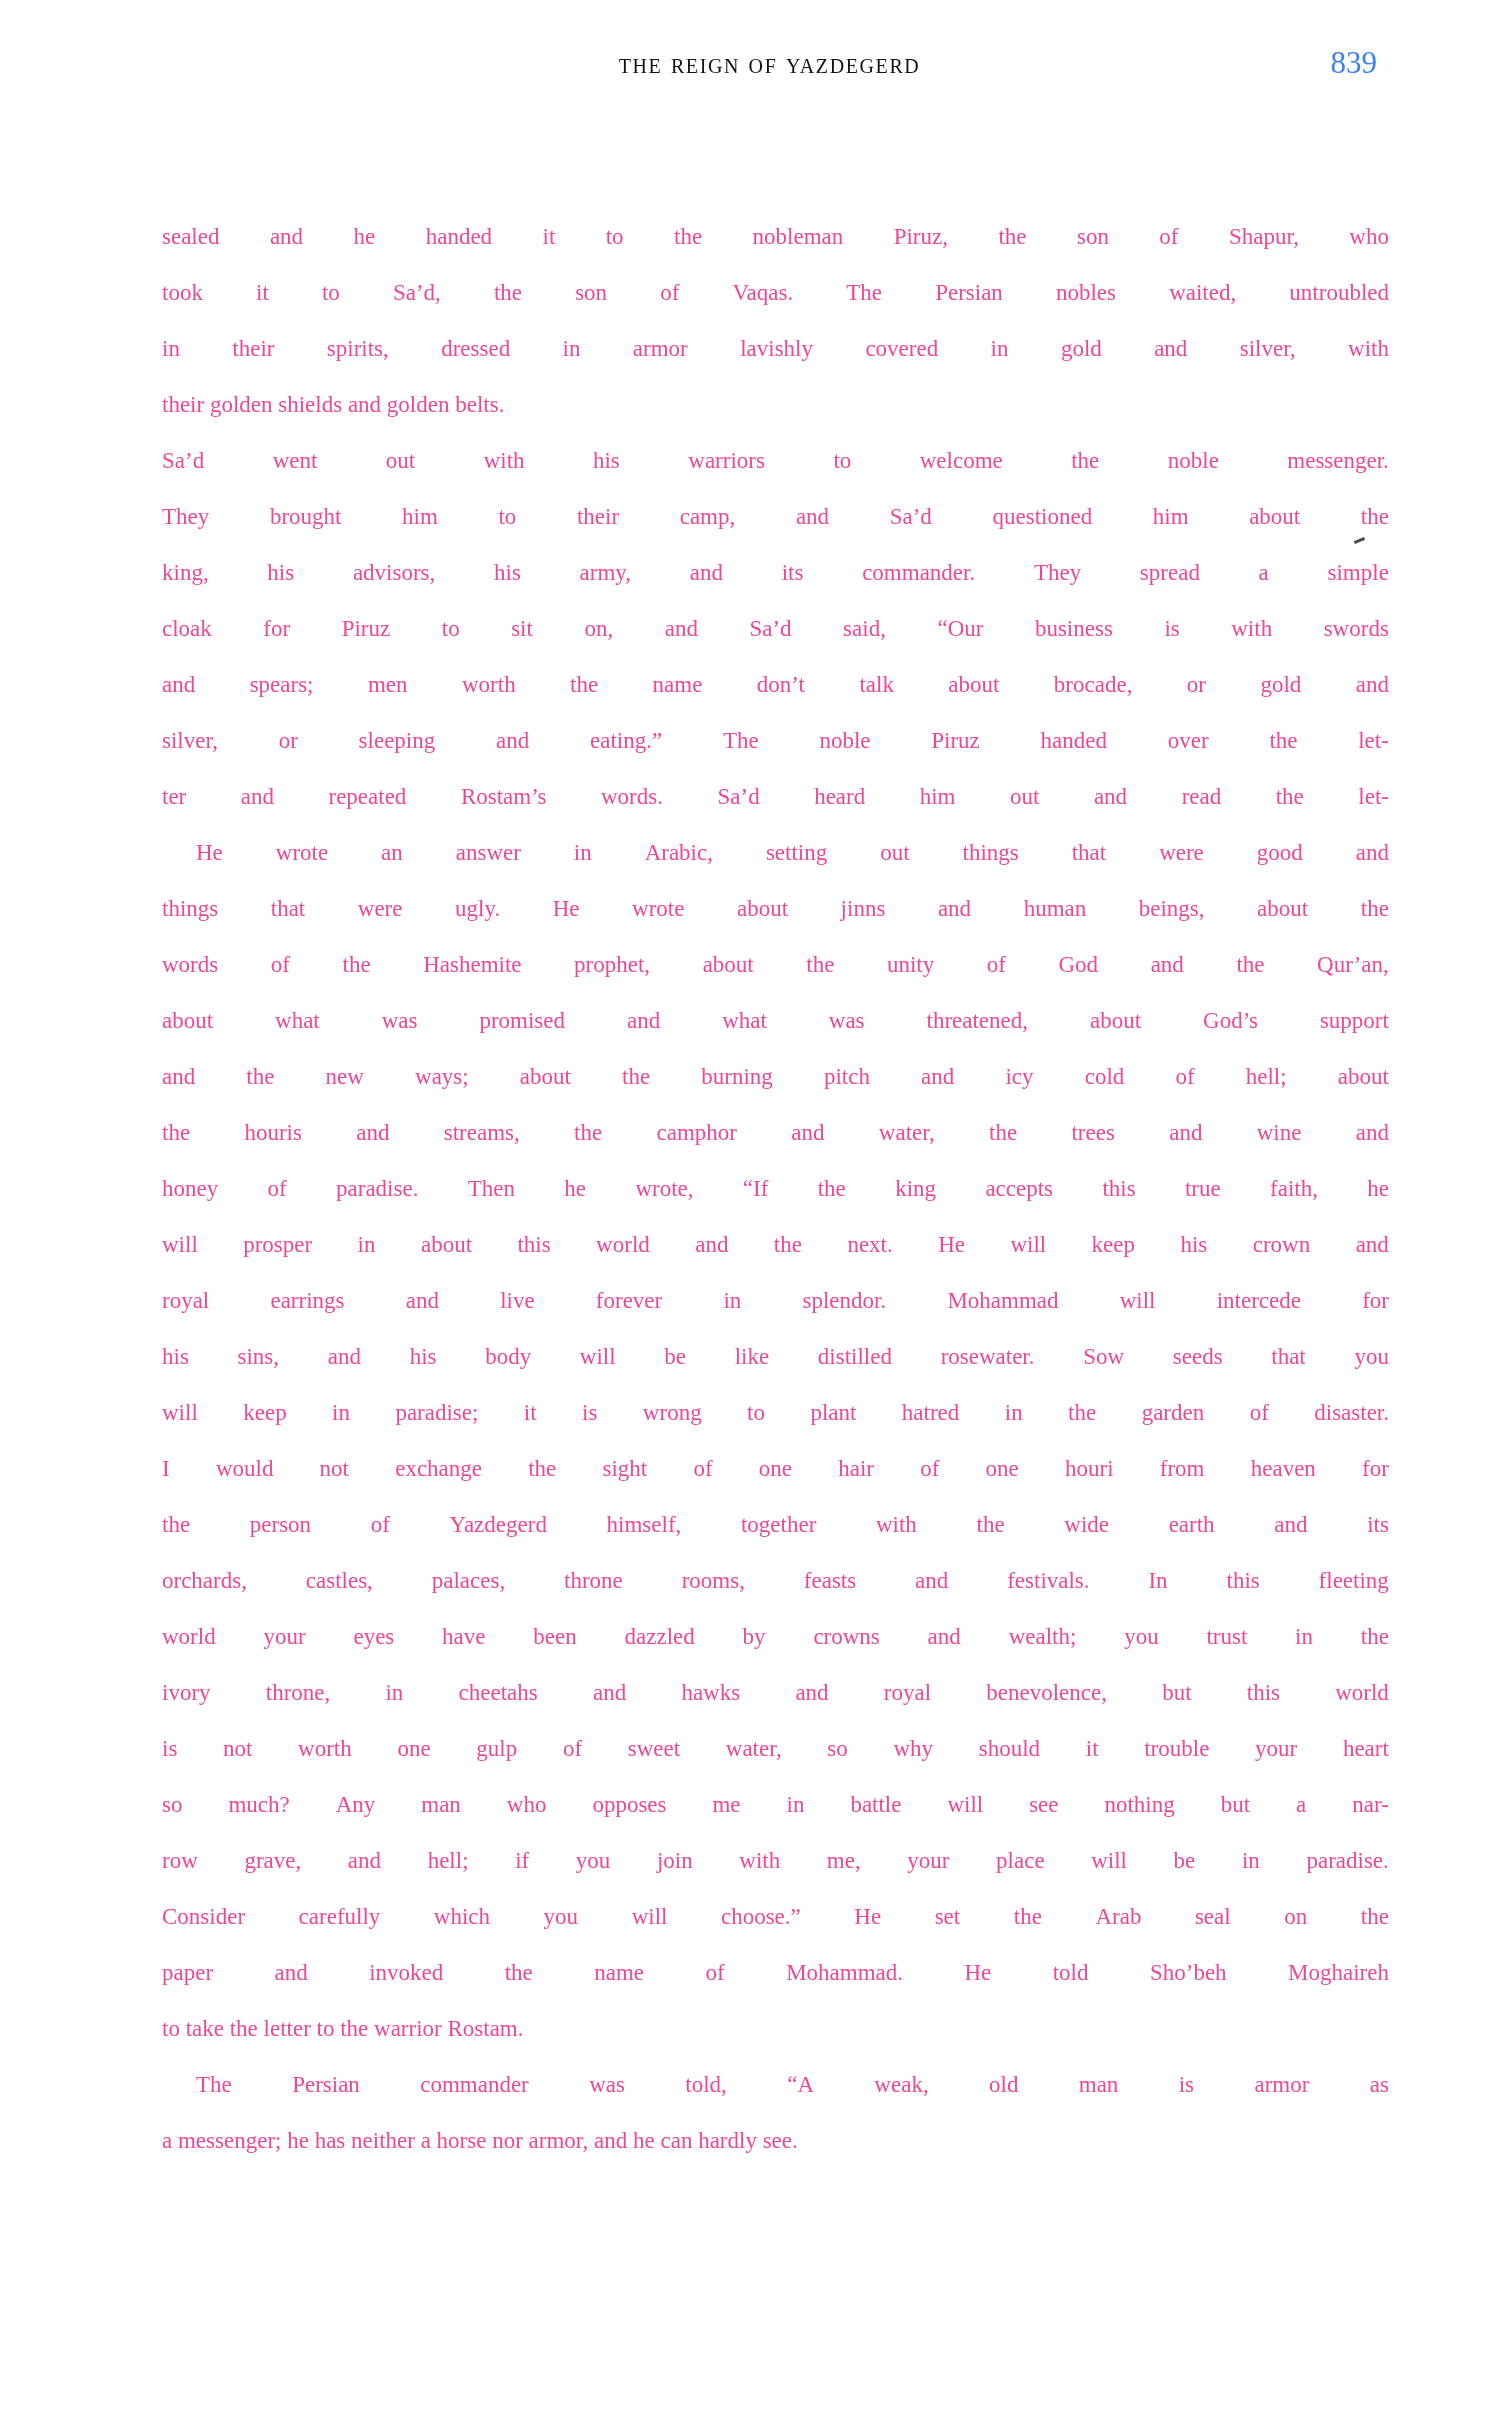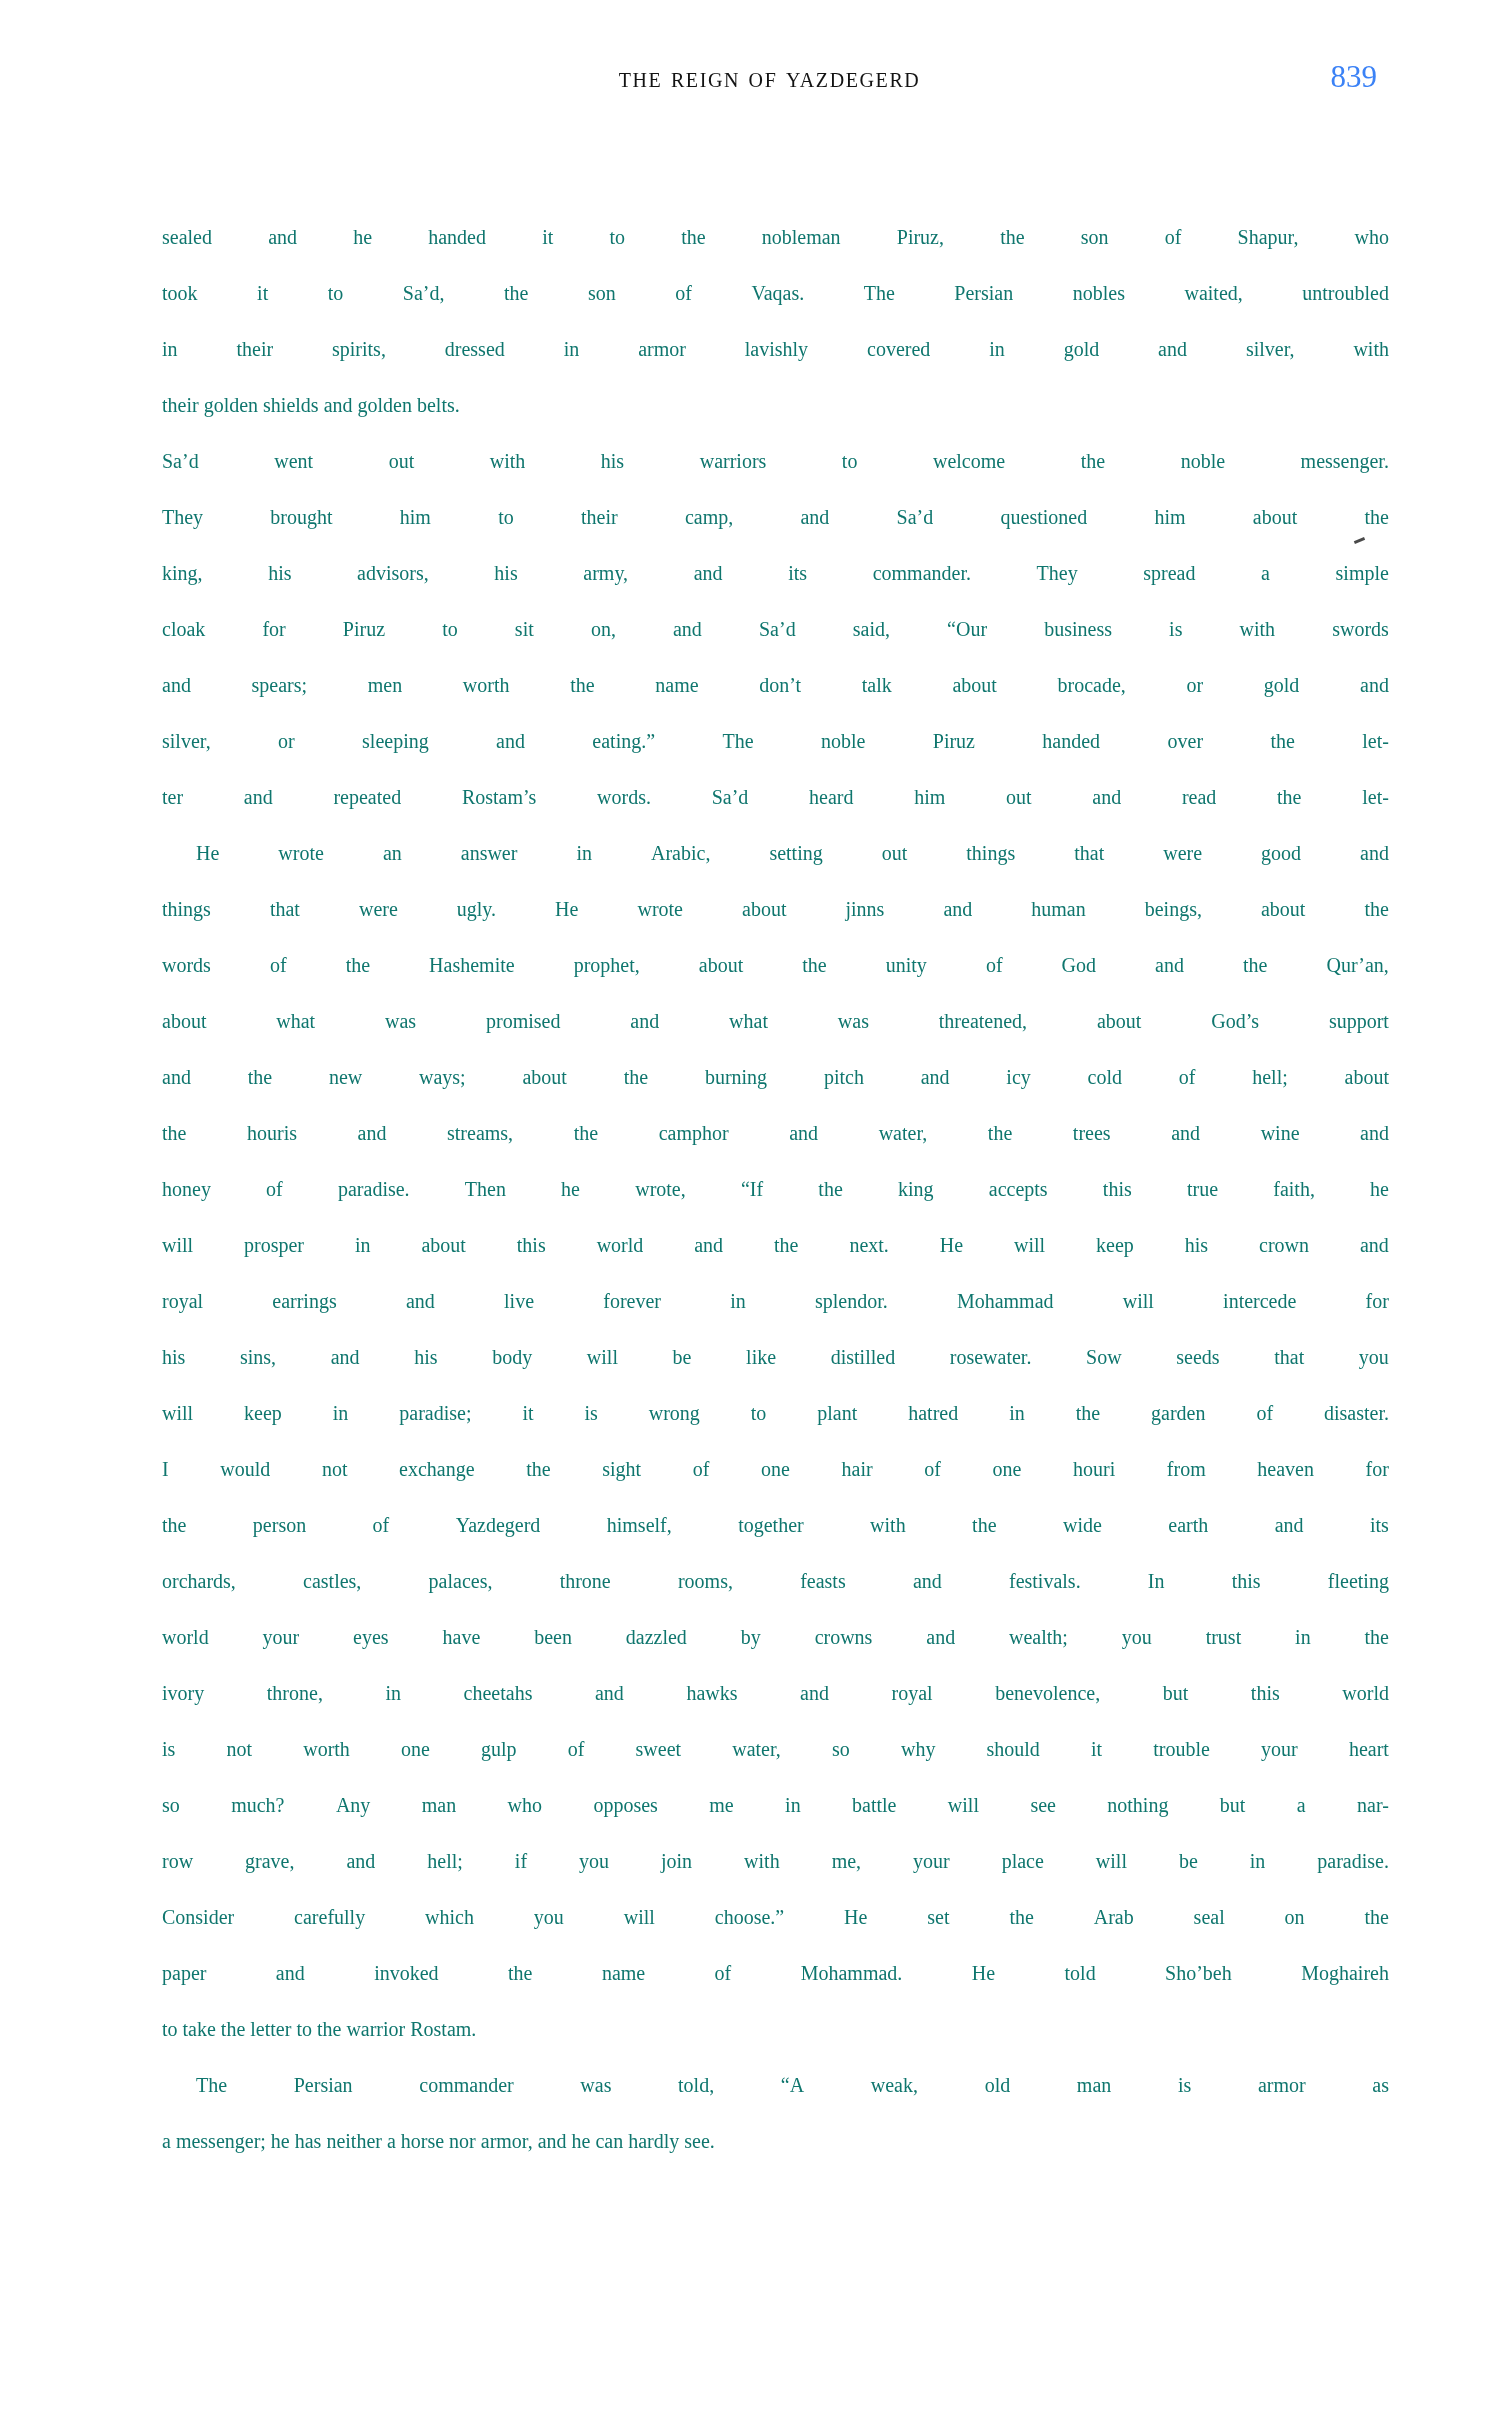--- a/index.html
+++ b/index.html
@@ -19,21 +19,20 @@
     -webkit-font-smoothing: antialiased;
   }
 
   
   .runhead {
     position: absolute;
     left: 162px;
     right: 129px;
     top: 48px;
     height: 44px;
-    margin-top: 14px;
   }
   .runhead-title {
     position: absolute;
     left: 0;
     right: 0;
     text-align: center;
     font-size: 28px;
     letter-spacing: 1.6px;
     font-variant: small-caps;
     text-transform: lowercase;
@@ -53,24 +52,24 @@
   .textblock {
     position: absolute;
     left: 162px;
     top: 209px;
     width: 1227px;
   }
 
   
   .line {
     display: block;
-    font-size: 20px;
+    font-size: 23px;
     line-height: 56px;
     height: 56px;
-    color: #0f766e;
+    color: #ec4899;
     white-space: pre;
   }
   
   .line.just {
     display: flex;
     justify-content: space-between;
     white-space: normal;
   }
   .line.just > span { white-space: pre; }
 

